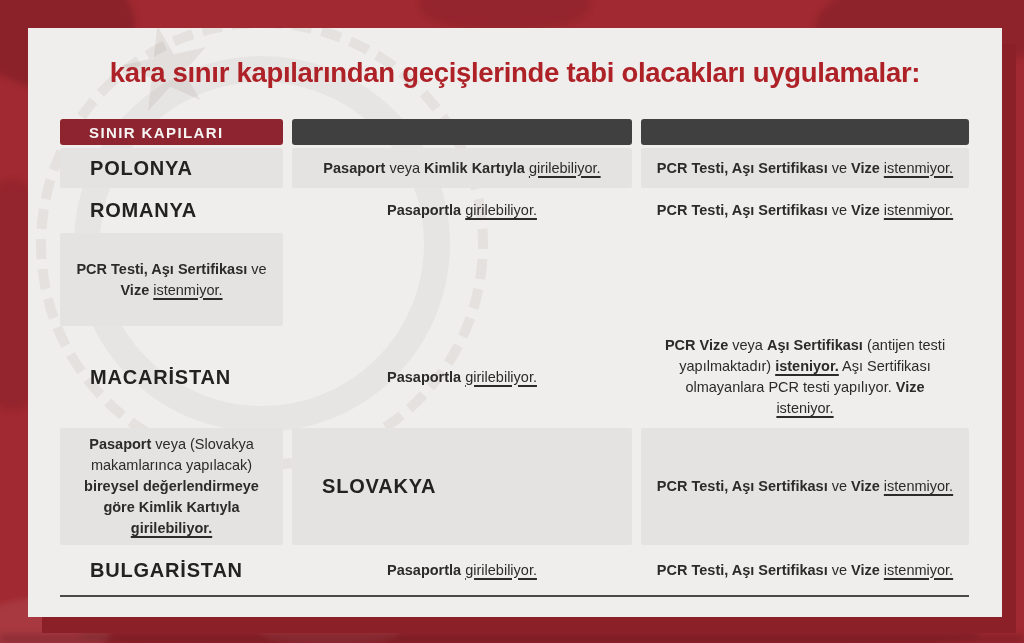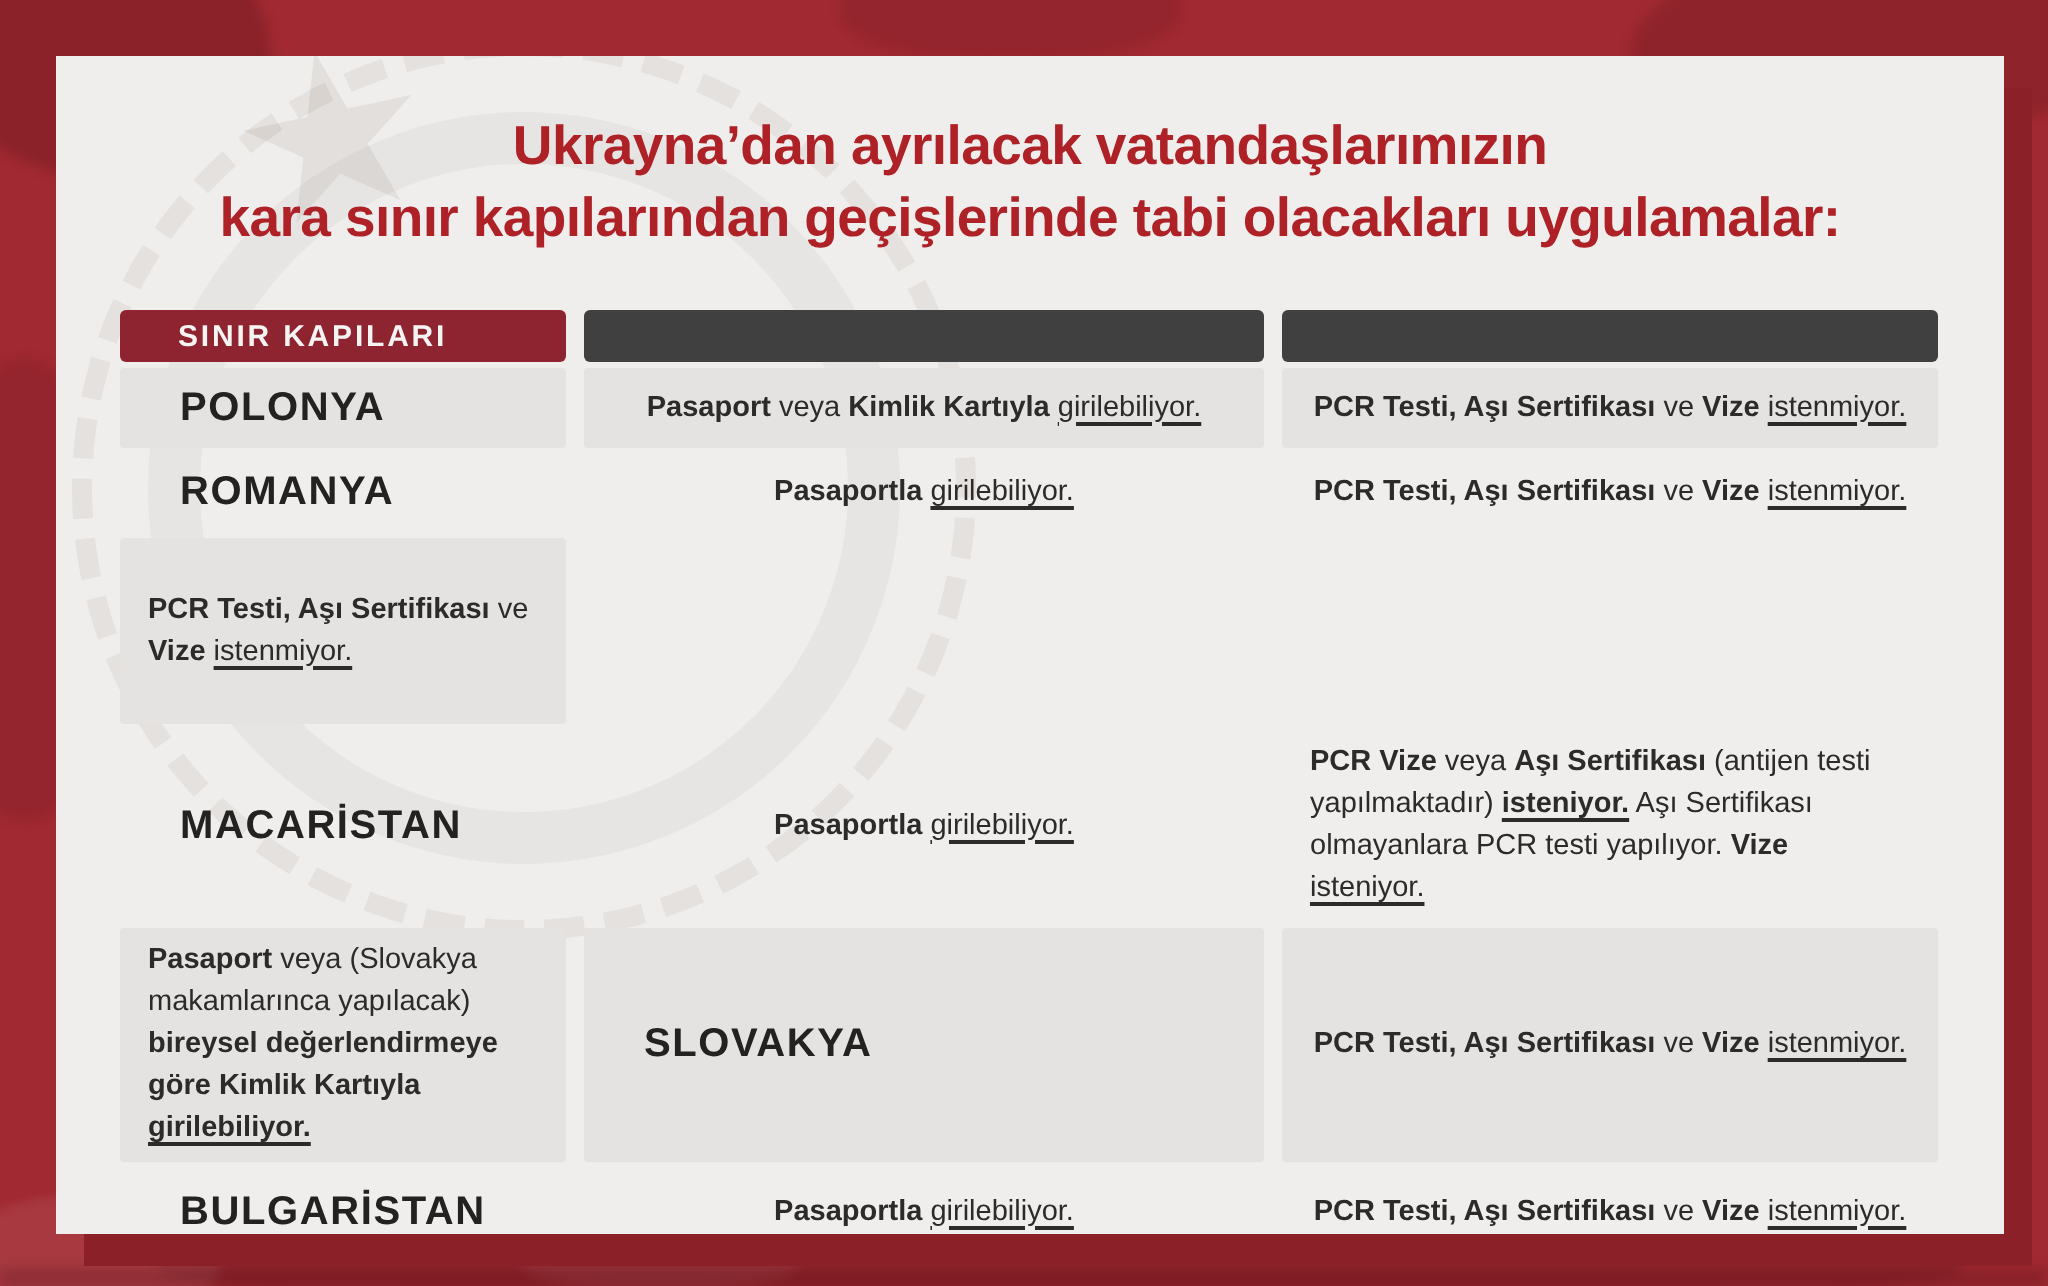--- a/index.html
+++ b/index.html
@@ -58,21 +58,21 @@
 
   .rows .grid-row:nth-child(1){min-height:40px;}
   .rows .grid-row:nth-child(2){min-height:39px;}
   .rows .grid-row:nth-child(3){min-height:93px;}
   .rows .grid-row:nth-child(4){min-height:78px;}
   .rows .grid-row:nth-child(5){min-height:77px;}
   .rows .grid-row:nth-child(6){min-height:44px;}
 
   .cell{
     border-radius:2px;display:flex;align-items:center;justify-content:center;
-    padding:6px 14px;
+    text-align:center;padding:6px 14px;
     font-size:14.5px;line-height:21px;color:var(--text-dark);
   }
   .grid-row.shaded .cell{background:var(--row-shade);}
   .label-cell{
     justify-content:flex-start;text-align:left;padding-left:30px;
     font-weight:700;font-size:20px;letter-spacing:.8px;color:#232221;
   }
   .b{font-weight:700;}
   .u{text-decoration:underline;text-decoration-thickness:1.5px;text-underline-offset:2.5px;}
   .divider{border-top:2px solid #4b4a49;margin-top:3px;height:0;}
@@ -89,21 +89,20 @@
 <div class="blob b7"></div>
 <div class="blob b8"></div>
 
 <div class="card">
 
   <div class="wm wm-ring1"></div>
   <div class="wm wm-ring2"></div>
   <div class="wm wm-star">★</div>
 
   <div class="title">
-    <div>Ukrayna’dan ayrılacak vatandaşlarımızın</div>
     <div>kara sınır kapılarından geçişlerinde tabi olacakları uygulamalar:</div>
   </div>
 
   <div class="table">
     <div class="grid-row">
       <div class="hcell hcell-first">SINIR KAPILARI</div>
       <div class="hcell hcell-dark"></div>
       <div class="hcell hcell-dark"></div>
     </div>
     <div class="rows">

